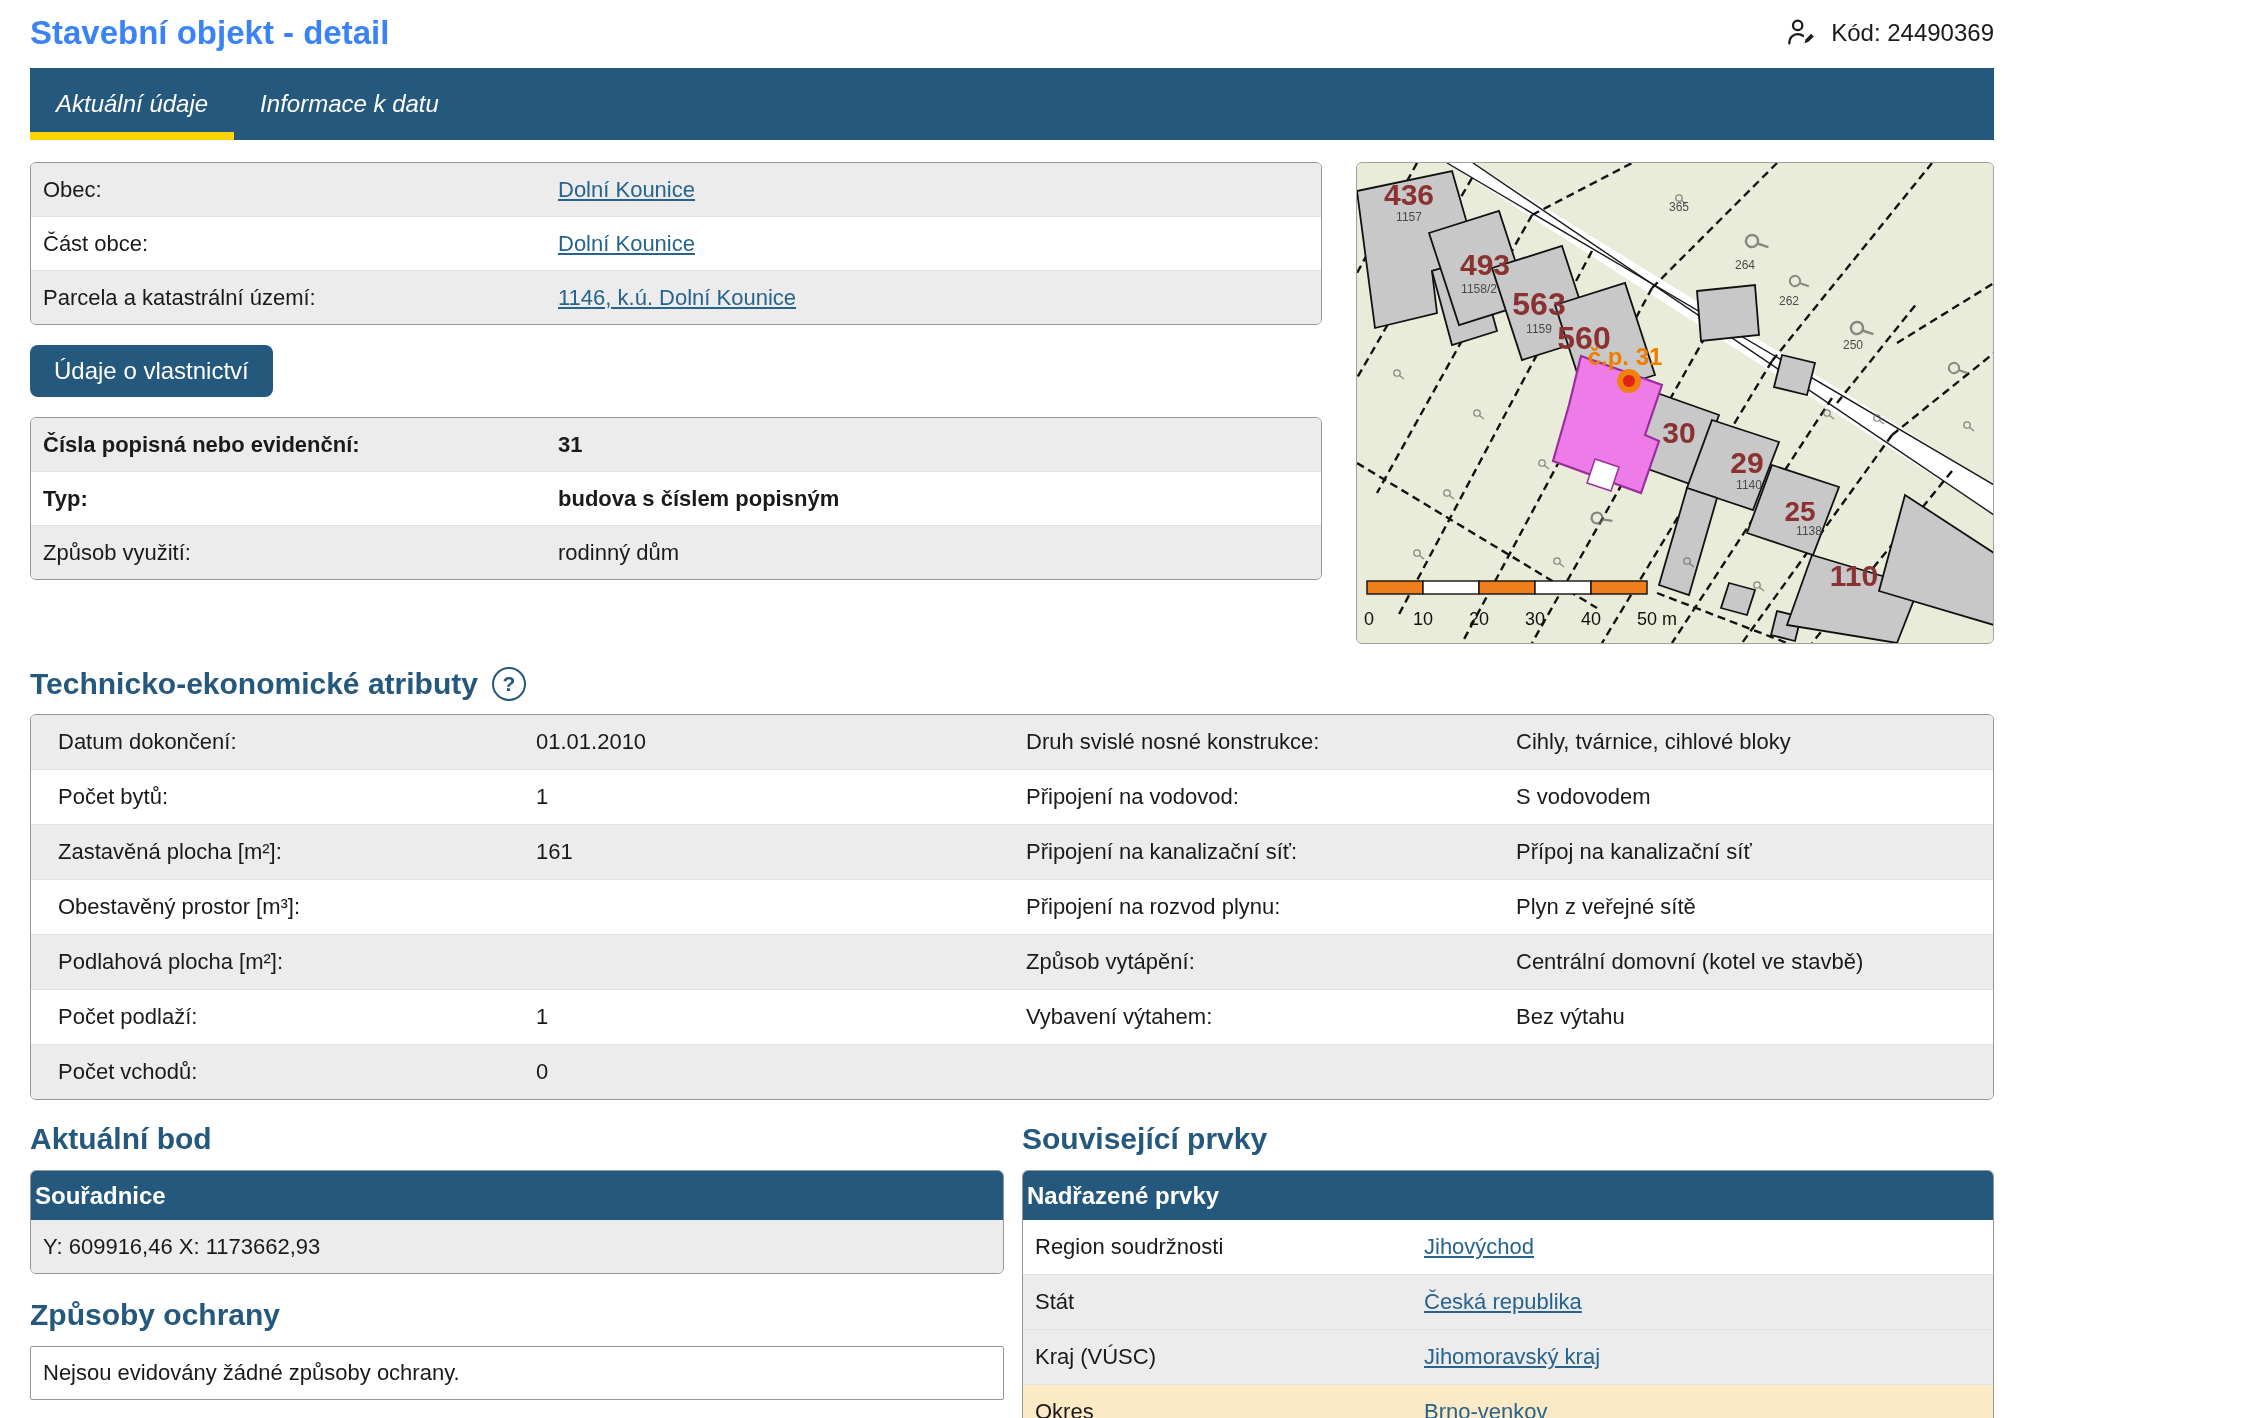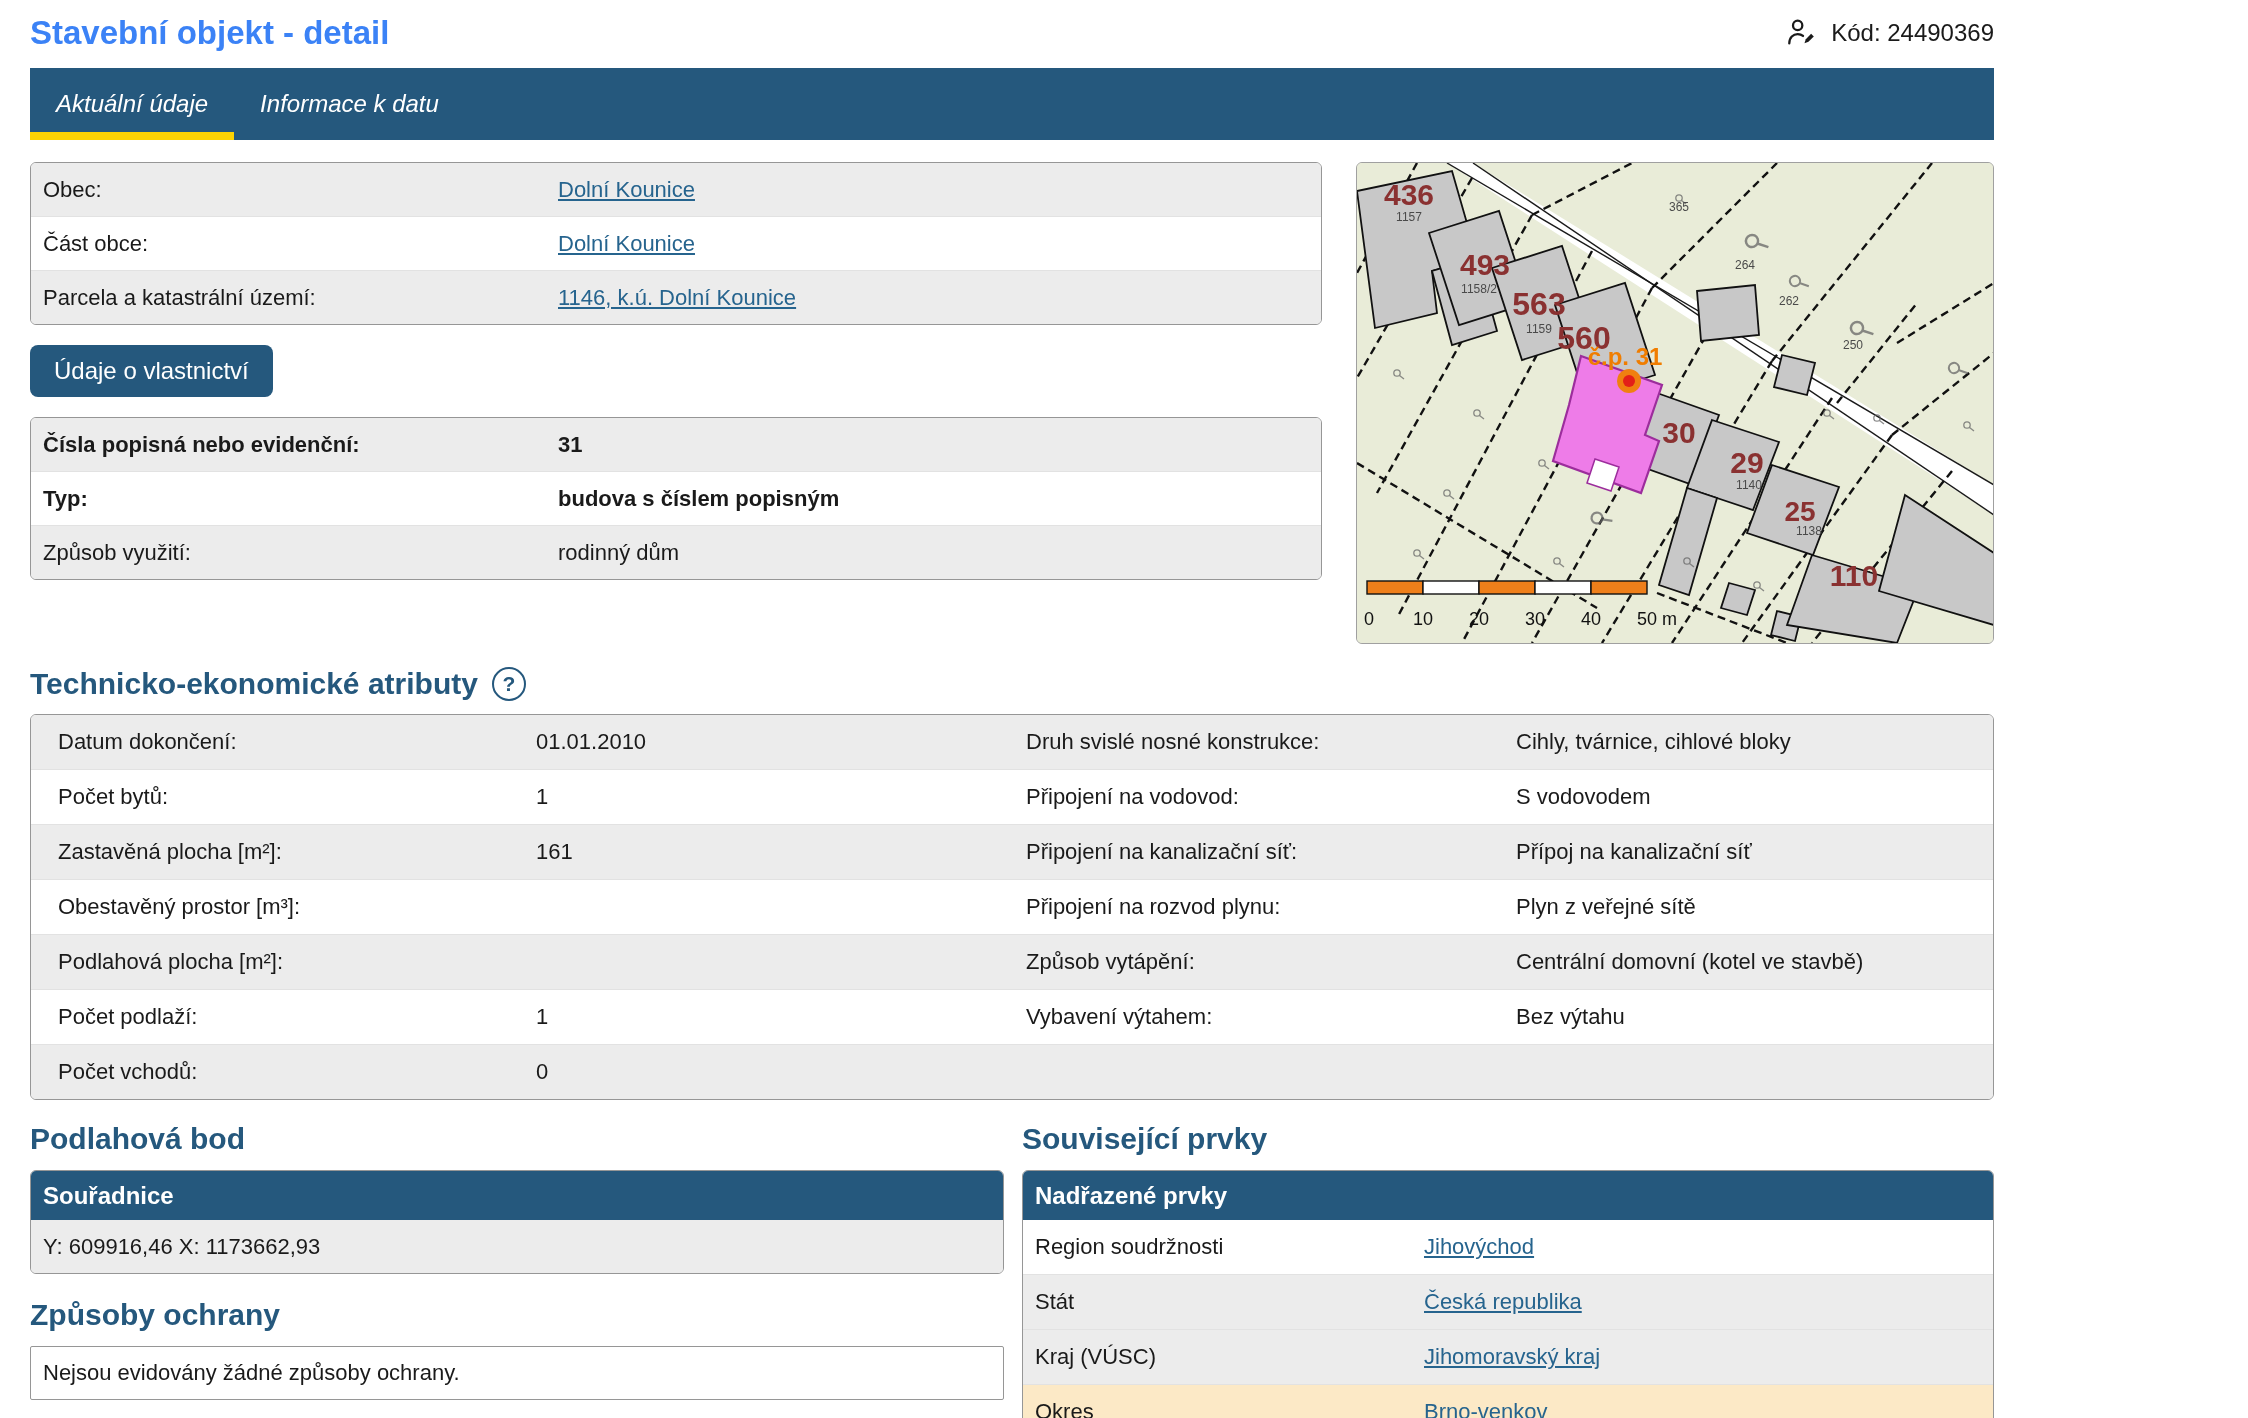--- a/index.html
+++ b/index.html
@@ -33,21 +33,21 @@
   .bigtbl{margin:0 254px 0 30px;}
   .bigtbl .row{height:54px;}
   .c1{width:490px;padding-left:12px;box-sizing:border-box;margin-left:15px;}
   .c2{width:490px;}
   .c3{width:490px;}
   .c4{flex:1;}
   .bottom{display:flex;margin:8px 254px 0 30px;}
   .bcolL{width:974px;margin-right:18px;}
   .bcolR{width:972px;}
   .thead{background:#25587d;color:#fff;font-weight:bold;font-size:24px;height:49px;
-         display:flex;align-items:center;padding-left:12px;}
+         display:flex;align-items:center;padding-left:4px;}
   .nadr .lbl{width:401px;}
   .plainbox{border:1px solid #969696;border-radius:2px;height:52px;display:flex;align-items:center;
             padding-left:12px;background:#fff;}
   .h2row{display:flex;margin:22px 254px 0 30px;}
   .h2row .h2{font-size:30px;font-weight:bold;color:#25587d;height:40px;}
   .h2L{width:974px;margin-right:18px;}
   svg text{font-family:"Liberation Sans","DejaVu Sans",sans-serif;}
 </style>
 </head>
 <body>
@@ -276,21 +276,21 @@
   </div>
   <div class="row gray">
     <div class="c1">Počet vchodů:</div>
     <div class="c2">0</div>
     <div class="c3"></div>
     <div class="c4"></div>
   </div>
 </div>
 
 <div class="h2row">
-  <div class="h2 h2L">Podlahová bod</div>
+  <div class="h2 h2L">Aktuální bod</div>
   <div class="h2">Související prvky</div>
 </div>
 
 <div class="bottom">
   <div class="bcolL">
     <div class="tbl">
       <div class="thead">Souřadnice</div>
       <div class="row gray">
         <div class="lbl">Y: 609916,46 X: 1173662,93</div>
       </div>

